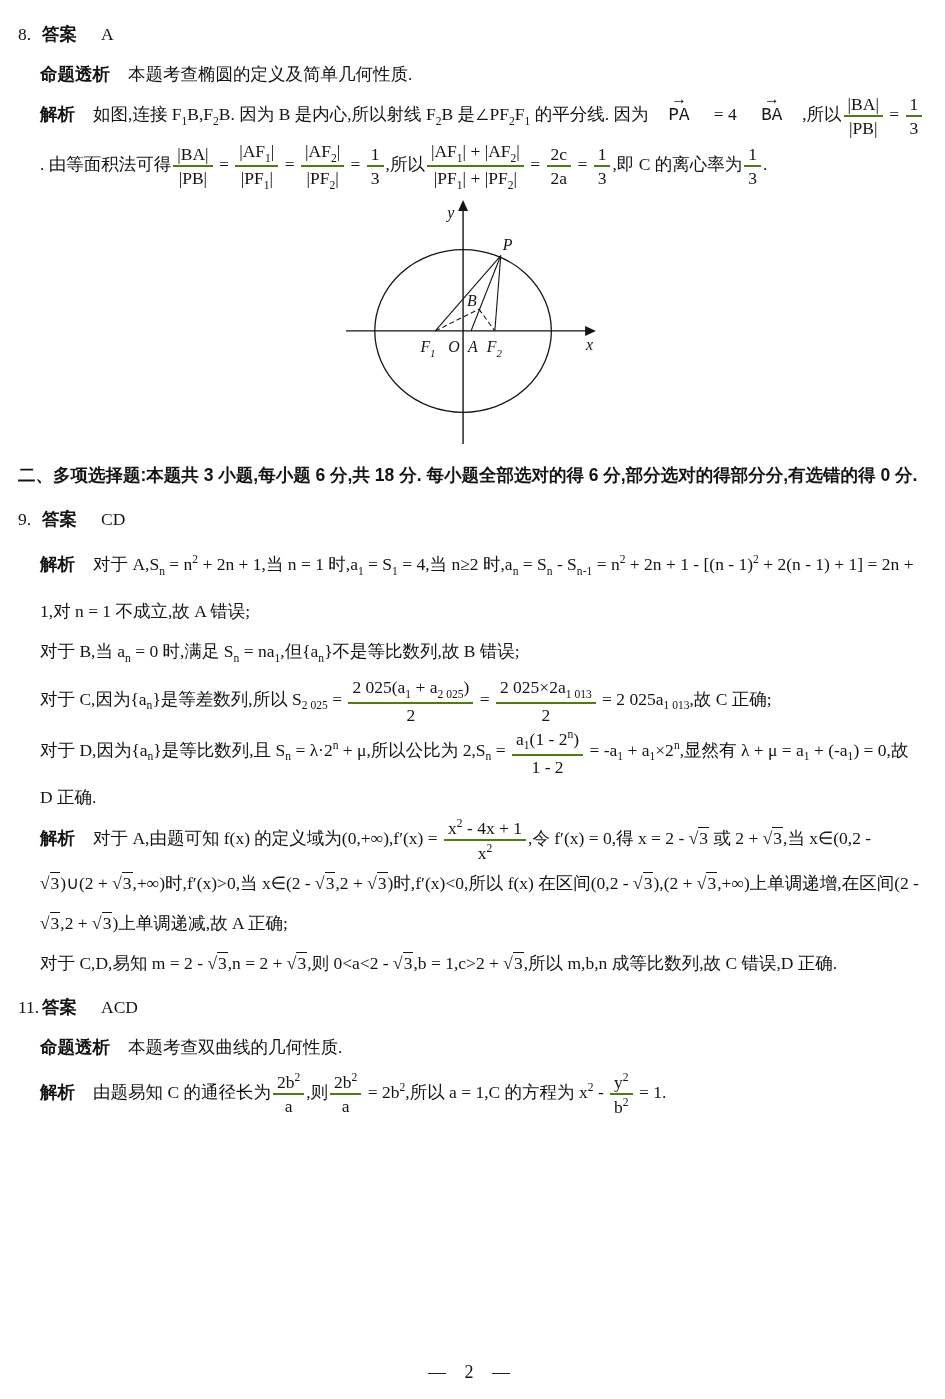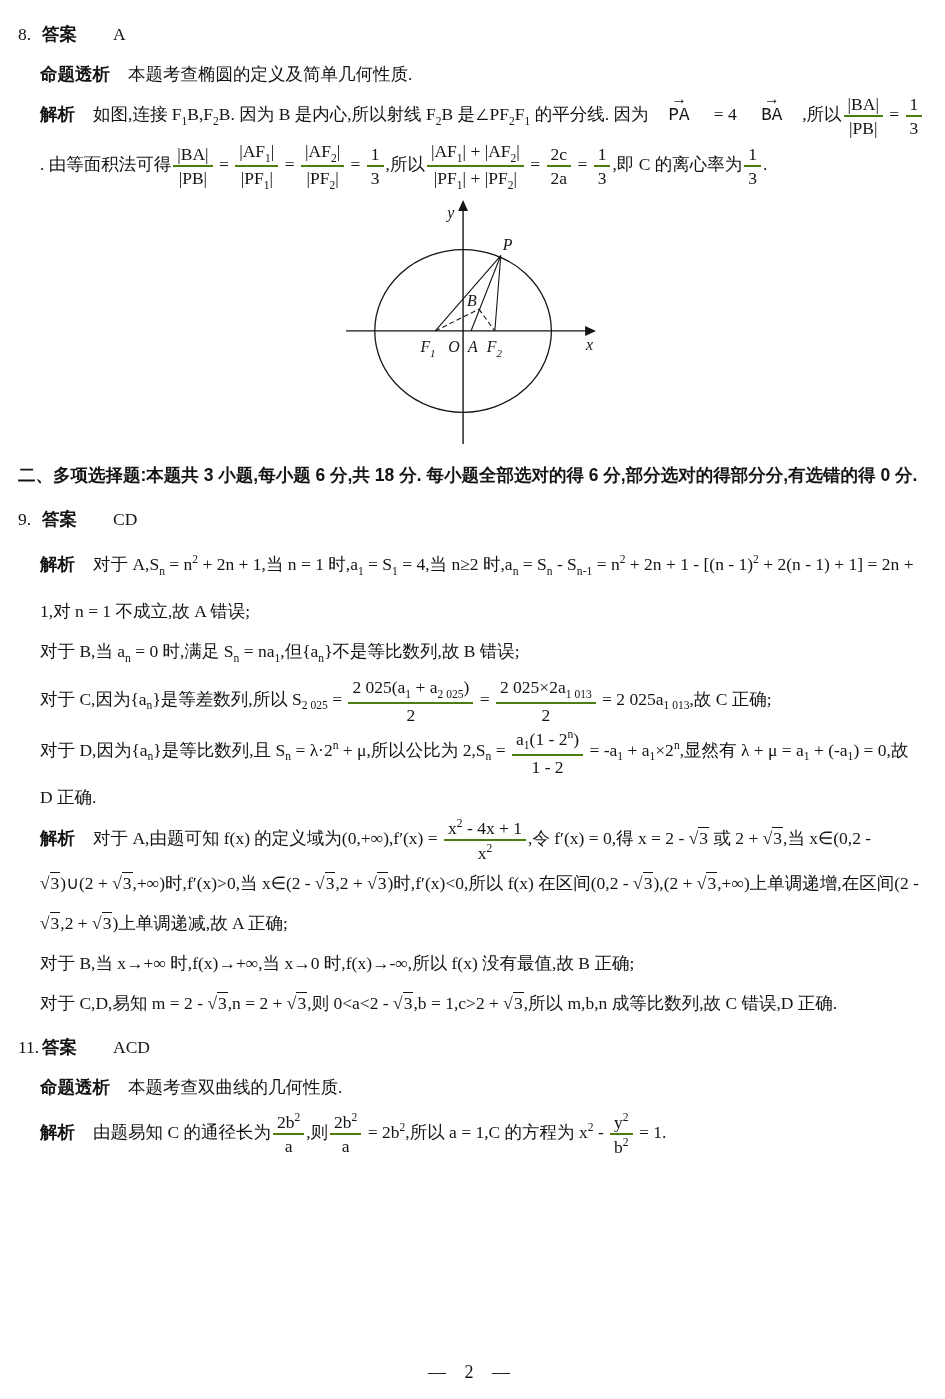--- a/index.html
+++ b/index.html
@@ -5,21 +5,21 @@
   html,body{margin:0;padding:0;}
   body{
     width:945px;height:1399px;background:#ffffff;color:#141414;
     font-family:"Liberation Serif",serif;font-size:17.5px;
     position:relative;overflow:hidden;
   }
   .page{padding:10px 20px 0 18px;}
   .blk{font-weight:700;font-family:"Liberation Sans",sans-serif;}
   .ans-line{line-height:40px;margin-top:4px;}
   .qno{display:inline-block;min-width:24px;}
-  .ans-lbl{margin-right:36px;}
+  .ans-lbl{margin-right:24px;}
   .lbl{margin-right:18px;}
   .block{margin-left:22px;line-height:40px;}
   .section-heading{margin-left:22px;text-indent:-22px;line-height:39px;
     font-weight:700;font-family:"Liberation Sans",sans-serif;margin-top:8px;}
   
   .frac{display:inline-block;vertical-align:middle;text-align:center;padding:0 2px;line-height:1.15;}
   .fn{display:block;padding:0 4px 1px;border-bottom:2px solid #4d7c0f;}
   .fd{display:block;padding:1px 4px 0;}
   sub{font-size:66%;}
   sup{font-size:66%;}
@@ -88,21 +88,20 @@
     </div>
     <div class="block">对于 B,当 a<sub>n</sub> = 0 时,满足 S<sub>n</sub> = na<sub>1</sub>,但{a<sub>n</sub>}不是等比数列,故 B 错误;</div>
     <div class="block">对于 C,因为{a<sub>n</sub>}是等差数列,所以 S<sub>2 025</sub> = <span class="frac"><span class="fn">2 025(a<sub>1</sub> + a<sub>2 025</sub>)</span><span class="fd">2</span></span> = <span class="frac"><span class="fn">2 025×2a<sub>1 013</sub></span><span class="fd">2</span></span> = 2 025a<sub>1 013</sub>,故 C 正确;</div>
     <div class="block">对于 D,因为{a<sub>n</sub>}是等比数列,且 S<sub>n</sub> = λ·2<sup>n</sup> + μ,所以公比为 2,S<sub>n</sub> = <span class="frac"><span class="fn">a<sub>1</sub>(1 - 2<sup>n</sup>)</span><span class="fd">1 - 2</span></span> = -a<sub>1</sub> + a<sub>1</sub>×2<sup>n</sup>,显然有 λ + μ = a<sub>1</sub> + (-a<sub>1</sub>) = 0,故 D 正确.</div>
   </section>
 
   <section>
     <div class="block">
       <span class="blk lbl">解析</span><span>对于 A,由题可知 f(x) 的定义域为(0,+∞),f′(x) = <span class="frac"><span class="fn">x<sup>2</sup> - 4x + 1</span><span class="fd">x<sup>2</sup></span></span>,令 f′(x) = 0,得 x = 2 - <span class="sqrt">√<span class="rad">3</span></span> 或 2 + <span class="sqrt">√<span class="rad">3</span></span>,当 x∈(0,2 - <span class="sqrt">√<span class="rad">3</span></span>)∪(2 + <span class="sqrt">√<span class="rad">3</span></span>,+∞)时,f′(x)&gt;0,当 x∈(2 - <span class="sqrt">√<span class="rad">3</span></span>,2 + <span class="sqrt">√<span class="rad">3</span></span>)时,f′(x)&lt;0,所以 f(x) 在区间(0,2 - <span class="sqrt">√<span class="rad">3</span></span>),(2 + <span class="sqrt">√<span class="rad">3</span></span>,+∞)上单调递增,在区间(2 - <span class="sqrt">√<span class="rad">3</span></span>,2 + <span class="sqrt">√<span class="rad">3</span></span>)上单调递减,故 A 正确;</span>
     </div>
-    <div class="block">对于 B,当 x→+∞ 时,f(x)→+∞,当 x→0 时,f(x)→-∞,所以 f(x) 没有最值,故 B 正确;</div>
     <div class="block">对于 C,D,易知 m = 2 - <span class="sqrt">√<span class="rad">3</span></span>,n = 2 + <span class="sqrt">√<span class="rad">3</span></span>,则 0&lt;a&lt;2 - <span class="sqrt">√<span class="rad">3</span></span>,b = 1,c&gt;2 + <span class="sqrt">√<span class="rad">3</span></span>,所以 m,b,n 成等比数列,故 C 错误,D 正确.</div>
   </section>
 
   <section>
     <div class="ans-line">
       <span class="qno">11.</span><span class="blk ans-lbl">答案</span><span>ACD</span>
     </div>
     <div class="block">
       <span class="blk lbl">命题透析</span><span>本题考查双曲线的几何性质.</span>
     </div>

